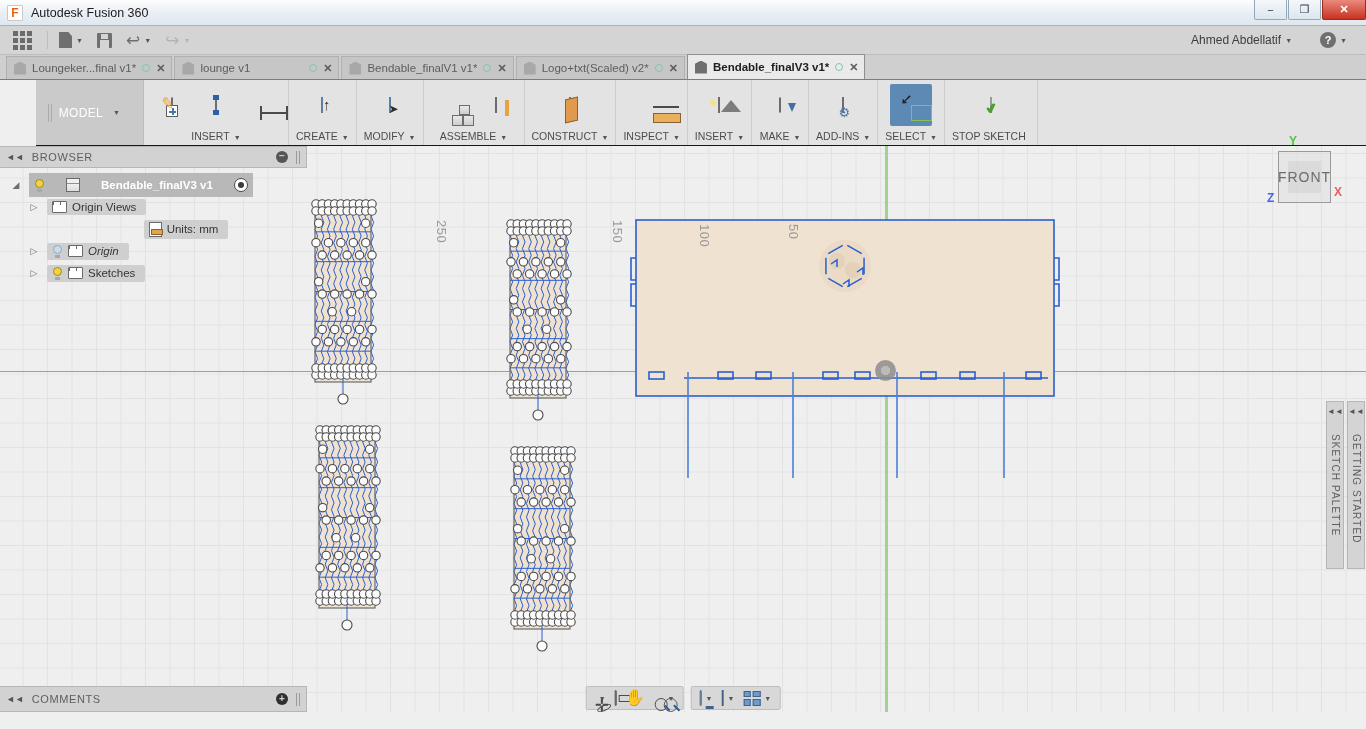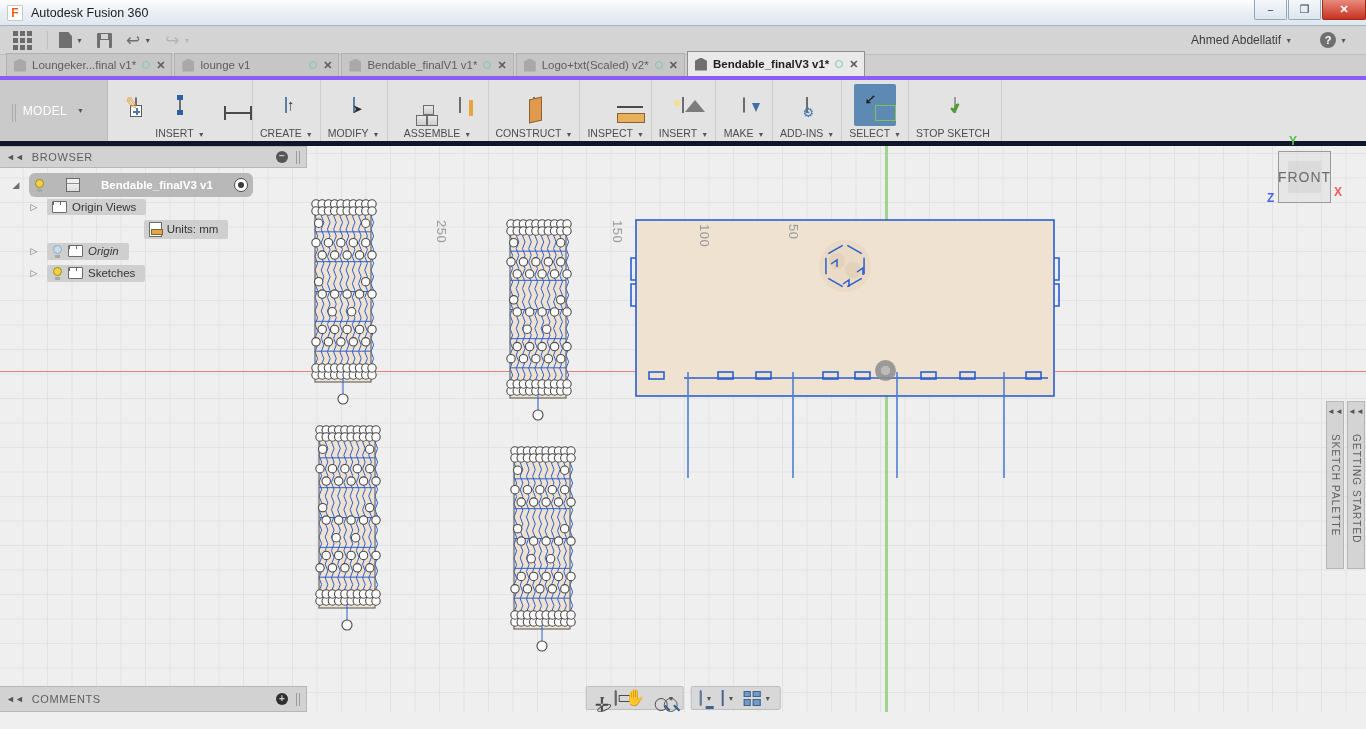--- a/index.html
+++ b/index.html
@@ -50,42 +50,42 @@
   .save-ic:before{ content:""; position:absolute; left:4px; top:1px; width:7px;height:5px; background:#d4d4d4; }
   .undo-ic,.redo-ic{ font-size:17px; line-height:17px; color:#6f6f6f; }
   .redo-ic{ color:#b4b4b4; }
   #appbar .userzone{ position:absolute; right:10px; display:flex; align-items:center; gap:14px; }
   .username{ font-size:12px; color:#3d3d3d; }
   .helpic{ width:16px;height:16px;border-radius:50%;background:#6f6f6f;color:#fff;
     font-size:11px;font-weight:bold;text-align:center;line-height:16px; }
 
   
   #tabstrip{
-    height:25px; background:#cfcfcf; border-bottom:4px solid #8b5cf6;
+    height:25px; background:#cfcfcf; border-bottom:1px solid #8b5cf6;
     display:flex; align-items:flex-end; padding-left:6px;
   }
   .dtab{
     height:23px; display:flex; align-items:center; gap:6px;
     padding:0 6px 0 7px; background:#c6c6c6;
     border:1px solid #b0b0b0; border-bottom:none; margin-right:2px;
     font-size:11.5px; color:#5d5d5d; min-width:165px; position:relative;
   }
   .dtab .tlabel{ flex:1; white-space:nowrap; overflow:hidden; }
   .dtab.active{ background:#eaeaea; color:#1d1d1d; height:25px; border-color:#8f8f8f; }
   .dtab.active .tlabel{ font-weight:bold; }
   .cube-ic{ width:12px;height:13px; background:#a8a8a8;
     clip-path:polygon(0 25%,50% 0,100% 25%,100% 100%,50% 100%,0 100%); }
   .dtab.active .cube-ic{ background:#6f6f6f; }
   .tdot{ width:8px;height:8px;border:1.4px solid #7ec9a9;border-radius:50%; }
   .tclose{ font-size:11px; color:#5d5d5d; font-weight:bold; }
 
   
   #ribbon{
-    height:66px; background:#e3e3e3; border-bottom:5px solid #0f172a;
-    display:flex; align-items:stretch;
+    height:66px; background:#e3e3e3; border-bottom:1px solid #0f172a;
+    display:flex; align-items:stretch;margin-left:36px;
   }
   #wsbtn{
     width:108px; background:#cacaca; display:flex; align-items:center;
     justify-content:center; gap:6px; color:#fff; font-size:12px; letter-spacing:.3px;
     border-right:1px solid #bcbcbc; position:relative;
   }
   #wsbtn:before{ content:""; position:absolute; left:12px; top:24px; width:1px;height:18px;
     background:#aaa; box-shadow:3px 0 0 #aaa; }
   .rgroup{ display:flex; flex-direction:column; align-items:center;
     border-right:1px solid #cdcdcd; padding:4px 7px 3px; justify-content:space-between; }
@@ -205,21 +205,21 @@
     border:1.2px solid #6a6a6a; position:relative; }
   .cubesm:after{ content:""; position:absolute; left:0;top:0;width:100%;height:4px;background:#efefef;
     border-bottom:1px solid #8f8f8f; }
   .docic{ width:13px;height:15px;background:#fff;border:1.2px solid #6a6a6a; position:relative; }
   .docic:after{ content:""; position:absolute; left:1px;bottom:1px;width:10px;height:4px;
     background:#e0a545; border:1px solid #8a6233; }
   .radio{ width:14px;height:14px;border-radius:50%;border:1.6px solid #4a4a4a;background:#fff;
     position:relative; }
   .radio:after{ content:""; position:absolute; left:3px;top:3px;width:6px;height:6px;border-radius:50%;background:#3a3a3a; }
   .rootrow{ background:#b8b8b8; display:inline-flex; align-items:center; gap:21px;
-    padding:5px 5px; border-radius:6px; }
+    padding:5px 5px; border-radius:0; }
 
   
   #viewcube{ position:absolute; right:24px; top:-17px; width:80px;height:80px; }
   #cubebody{ position:absolute; left:16px; top:22px; width:53px;height:52px;
     background:rgba(222,222,222,.55); border:1px solid #9a9a9a; }
   #cubebody span{ position:absolute; inset:9px; background:rgba(205,205,205,.5);
     display:flex; align-items:center; justify-content:center; font-size:14px; color:#6c6c6c;
     letter-spacing:1px; }
   .axlab{ position:absolute; font-size:12px; font-weight:bold; }
   .axY{ color:#55c24a; left:27px; top:5px; }

